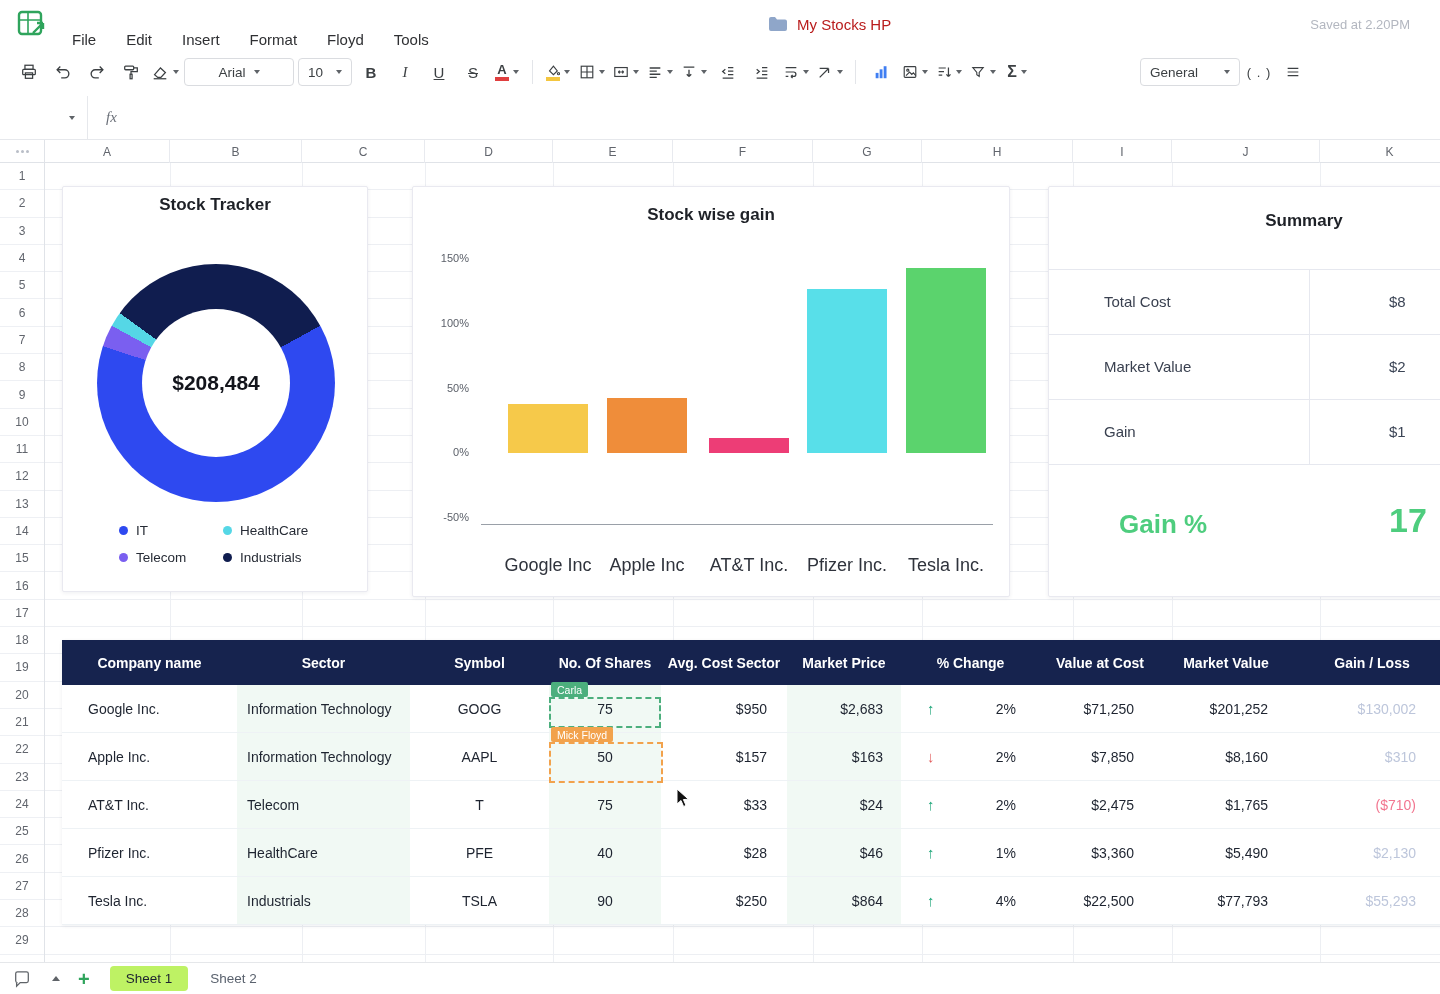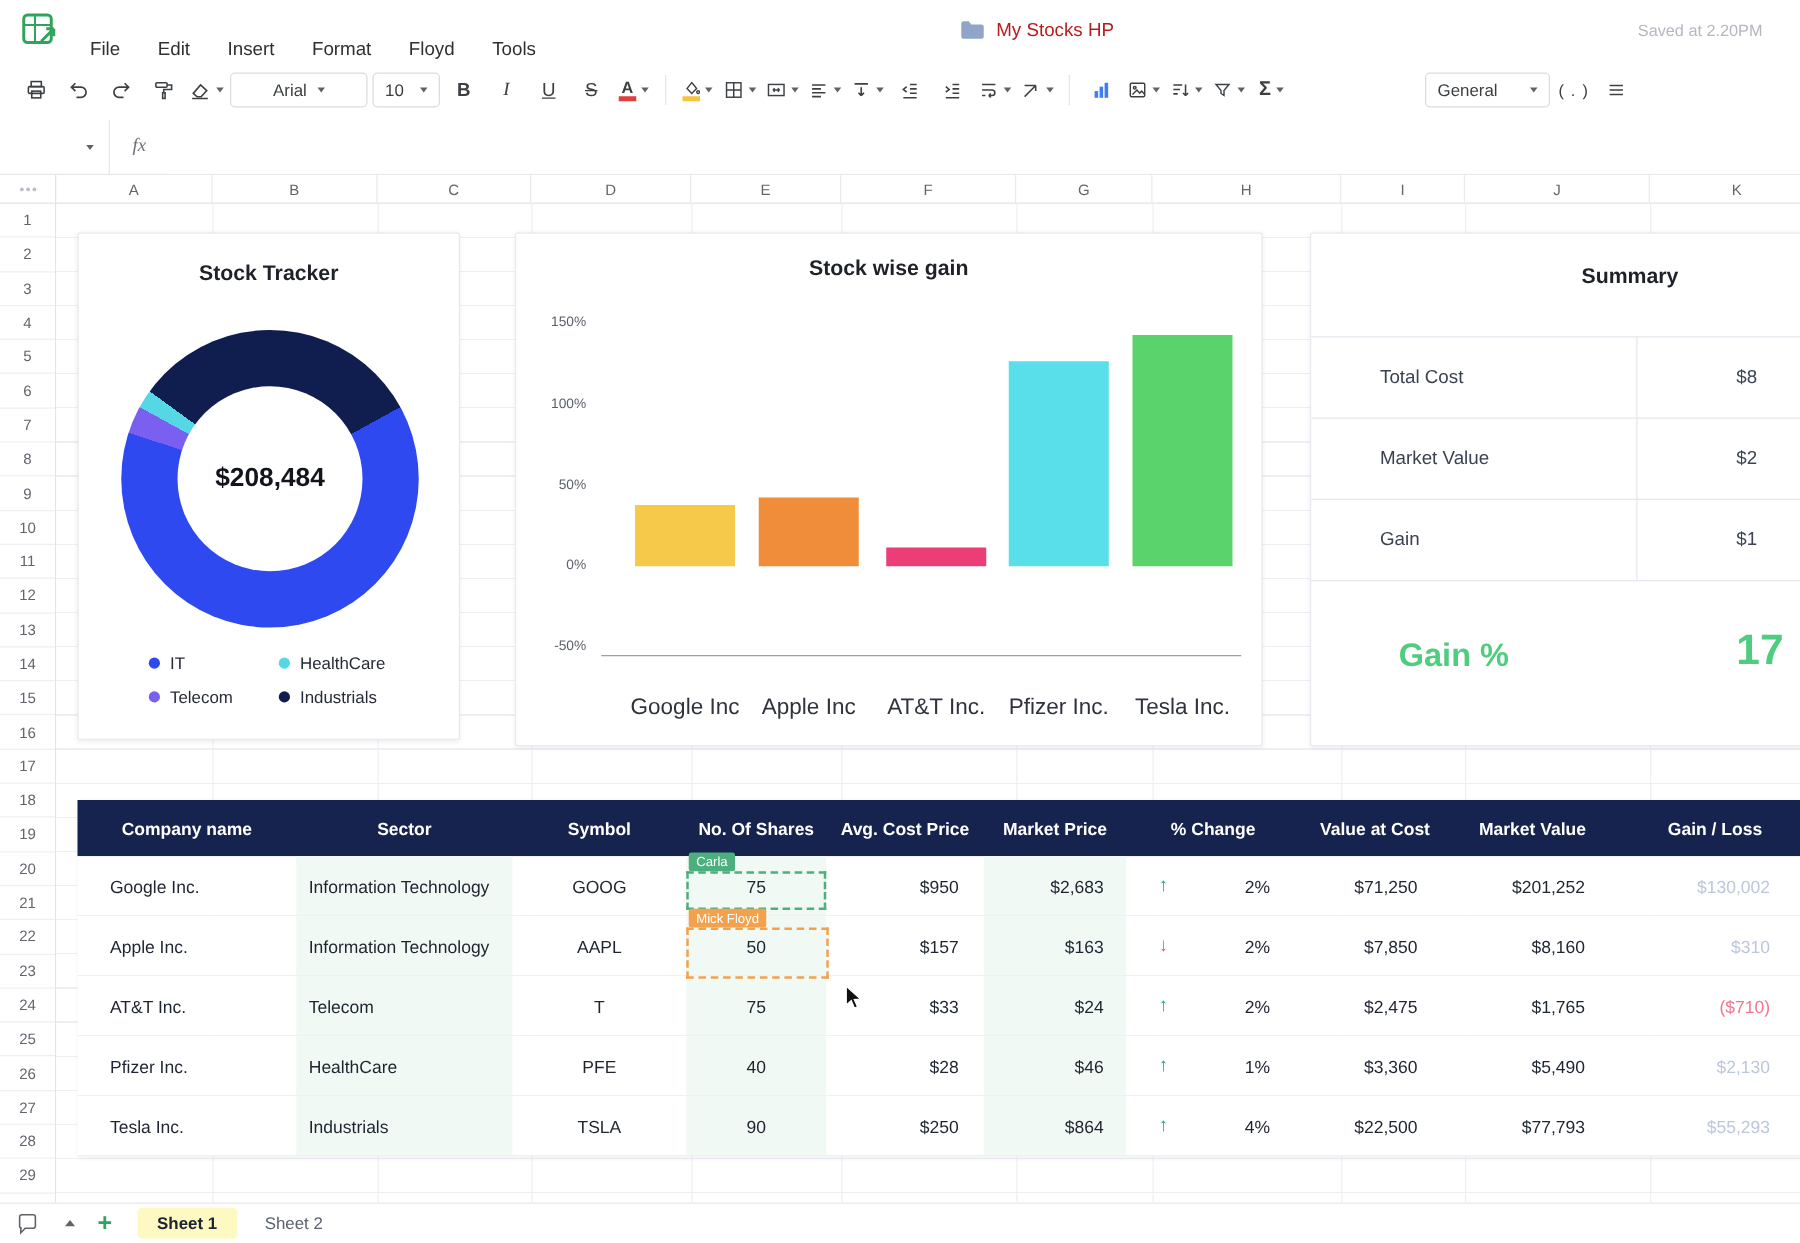--- a/index.html
+++ b/index.html
@@ -45,21 +45,21 @@
   .colcell { position:absolute; top:0; height:23px; display:flex; align-items:center; justify-content:center; font-size:12px; color:#61656d; border-right:1px solid #e8eaef; }
   .rowheaders { position:absolute; top:163px; left:0; width:45px; bottom:32px; border-right:1px solid #e0e3e8; overflow:hidden; }
   .rowcell { height:27.3px; display:flex; align-items:center; justify-content:center; font-size:12px; color:#61656d; border-bottom:1px solid #eef0f4; }
   .gridarea { position:absolute; left:45px; top:163px; right:0; bottom:32px;
     background-image: repeating-linear-gradient(to bottom, #ffffff 0px, #ffffff 26.3px, #edeff3 26.3px, #edeff3 27.3px); }
   .vline { position:absolute; top:0; bottom:0; width:1px; background:#edeff3; }
   
   .card { position:absolute; background:#fff; border:1px solid #e9e9f0; border-radius:2px; box-shadow:0 1px 4px rgba(20,30,60,.07); z-index:2; }
   .card-title { text-align:center; font-weight:bold; font-size:17px; color:#1e2127; }
   #card-tracker { left:62px; top:186px; width:306px; height:406px; }
-  #card-tracker .card-title { margin-top:22px; }
+  #card-tracker .card-title { margin-top:8px; }
   .donut { position:absolute; left:34px; top:77px; width:238px; height:238px; border-radius:50%; }
   .donut-hole { position:absolute; left:50%; top:50%; width:148px; height:148px; margin:-74px 0 0 -74px; background:#fff; border-radius:50%; display:flex; align-items:center; justify-content:center; font-weight:bold; font-size:21px; color:#13151c; }
   .legend { position:absolute; top:336px; left:56px; display:grid; grid-template-columns:104px auto; row-gap:12px; font-size:13.5px; color:#262b35; }
   .legend-item { display:flex; align-items:center; gap:8px; }
   .dot { width:9px; height:9px; border-radius:50%; flex:0 0 auto; }
   #card-gain { left:412px; top:186px; width:598px; height:411px; }
   #card-gain .card-title { margin-top:18px; }
   .ytick { position:absolute; left:12px; width:44px; text-align:right; font-size:11px; color:#5a5f68; }
   .plot { position:absolute; left:68px; top:72px; width:510px; height:259px; }
   .bar { position:absolute; }
@@ -99,21 +99,21 @@
   .collab-box { position:absolute; border:2px dashed #999; z-index:4; }
   
   .mouse { position:absolute; left:676px; top:788px; z-index:30; }
   
   .footer { position:absolute; left:0; right:0; bottom:0; height:32px; background:#fff; border-top:1px solid #e5e7ea; display:flex; align-items:center; z-index:3; }
   .foot-icon { margin-left:10px; display:flex; align-items:center; justify-content:center; width:24px; height:24px; }
   .caret-up { width:0; height:0; border-left:4px solid transparent; border-right:4px solid transparent; border-bottom:5px solid #5f6368; margin-left:18px; }
   .add-sheet { margin-left:18px; font-size:20px; color:#2fa45c; font-weight:bold; line-height:1; }
   .tabs { display:flex; margin-left:20px; height:100%; align-items:center; gap:6px; }
   .sheet-tab { padding:5px 16px; font-size:13.5px; color:#5a626e; border-radius:4px; }
-  .sheet-tab.active { color:#1d2330; font-weight:bold; background:#fef9c3; }
+  .sheet-tab.active { color:#1d2330; font-weight:normal; background:#bef264; }
 </style>
 </head>
 <body style="--up: #1fa77a; --down: #e25f5f; --thead: #16234e;">
 
 <div class="topbar">
   <div class="logo">
     <svg width="30" height="30" viewBox="0 0 30 30" fill="none">
       <rect x="3" y="3" width="22" height="22" rx="3" stroke="#2fa45c" stroke-width="2.4"></rect>
       <path d="M3 11 H25 M12 3 V25" stroke="#2fa45c" stroke-width="1.6"></path>
       <path d="M17 24 L27 14 M27 14 h-6 M27 14 v6" stroke="#2fa45c" stroke-width="2.4" fill="none"></path>
@@ -440,21 +440,21 @@
   <div class="gain-pct-label">Gain %</div>
   <div class="gain-pct-value">17</div>
 </div>
 
 <div class="stock-table">
   <div class="thead" id="table-head">
       <div class="tc c0">Company name</div>
       <div class="tc c1">Sector</div>
       <div class="tc c2">Symbol</div>
       <div class="tc c3">No. Of Shares</div>
-      <div class="tc c4">Avg. Cost Price</div>
+      <div class="tc c4">Avg. Cost Sector</div>
       <div class="tc c5">Market Price</div>
       <div class="tc c6">% Change</div>
       <div class="tc c7">Value at Cost</div>
       <div class="tc c8">Market Value</div>
       <div class="tc c9">Gain / Loss</div>
     </div>
   <div id="table-body">
       <div class="trow">
         <div class="tc c0">Google Inc.</div>
         <div class="tc c1 mint">Information Technology</div>

